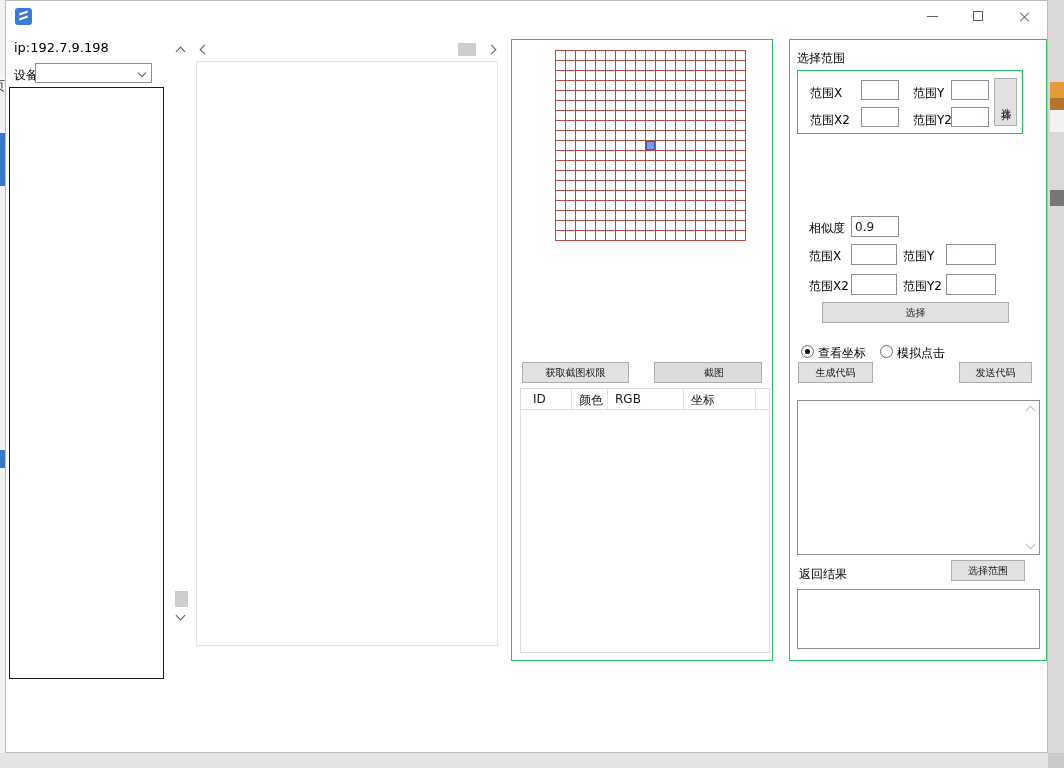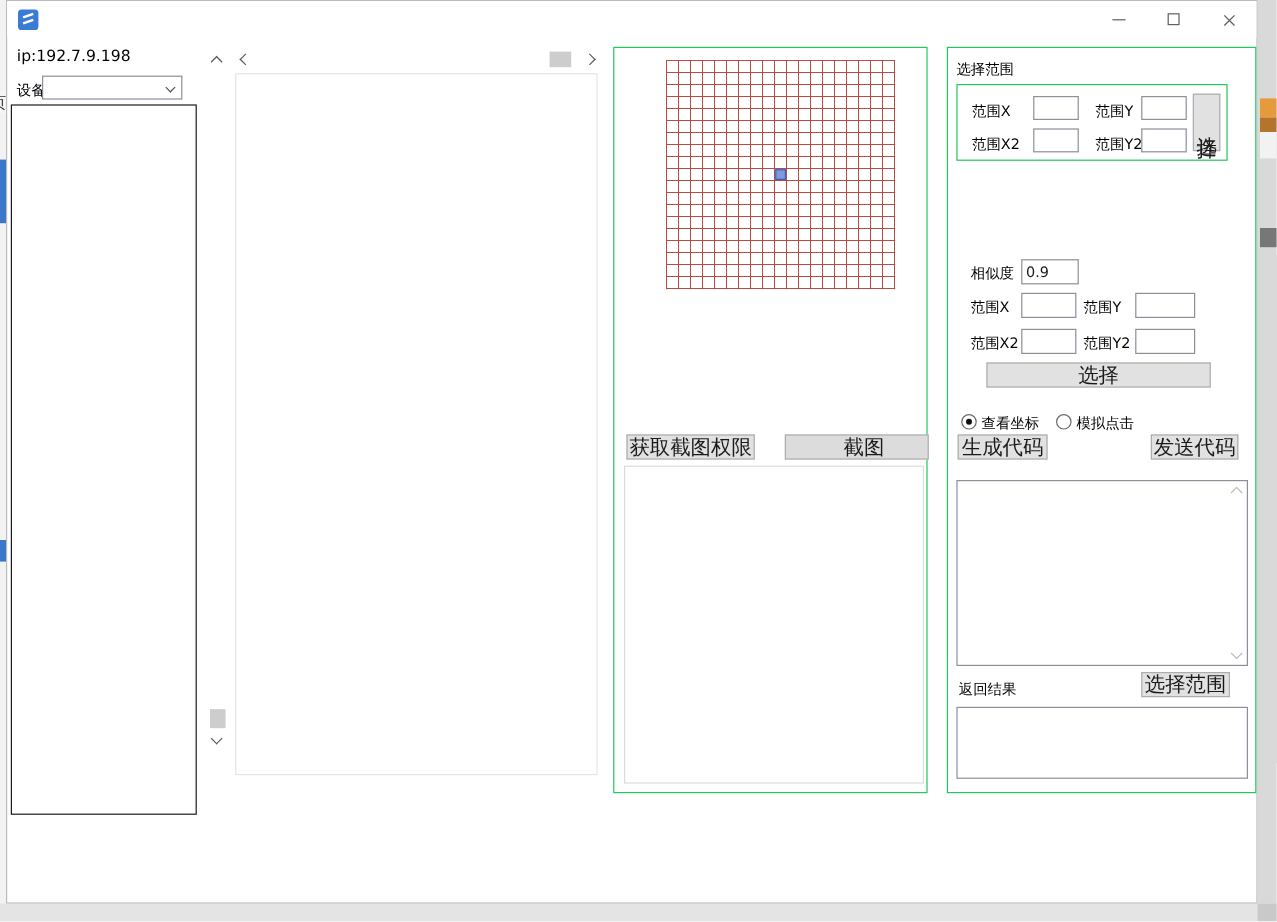--- a/index.html
+++ b/index.html
@@ -25,21 +25,21 @@
   .max-glyph { width:10px; height:10px; border:1px solid #606060; }
   .close-glyph { position:relative; width:11px; height:11px; }
   .close-glyph::before,.close-glyph::after { content:""; position:absolute; left:5px; top:0; width:1px; height:12px; background:#5a5a5a; }
   .close-glyph::before { transform:rotate(45deg); }
   .close-glyph::after { transform:rotate(-45deg); }
 
   .lbl { position:absolute; white-space:nowrap; color:#000; }
   .lbl.dim { color:#9a9a9a; }
   .tb { position:absolute; border:1px solid #8a8f99; background:#fff; font-size:12px; padding:1px 3px; font-family:inherit; color:#1a1a1a; outline:none; }
   .tb.dim { color:#9a9a9a; }
-  .btn { position:absolute; background:#e1e1e1; border:1px solid #adadad; font-size:17px; display:flex; align-items:center; justify-content:center; color:#1a1a1a; }
+  .btn { position:absolute; background:#e1e1e1; border:1px solid #adadad; font-size:10px; display:flex; align-items:center; justify-content:center; color:#1a1a1a; }
   .panel { position:absolute; border:1px solid #22c55e; background:#fff; }
   .radio { position:absolute; width:13px; height:13px; border:1px solid #6a6a6a; border-radius:50%; background:#fff; }
   .radio.checked::after { content:""; position:absolute; left:3px; top:3px; width:5px; height:5px; background:#111; border-radius:50%; }
 
   .chev { display:inline-block; width:7px; height:7px; border-right:1px solid #595959; border-bottom:1px solid #595959; }
   .chev.up { transform:rotate(-135deg); }
   .chev.down { transform:rotate(45deg); }
   .chev.left { transform:rotate(135deg); }
   .chev.right { transform:rotate(-45deg); }
   .chev.faint { border-color:#bdbdbd; }
@@ -124,23 +124,33 @@
       </div>
     <div style="position:absolute;left:190px;top:60px;width:302px;height:585px;background:#fff;border:1px solid #e4e4e4;"></div>
 
     <div class="panel" style="left:505px;top:38px;width:262px;height:622px;">
       <div class="grid" style="left:43px;top:10px;">
         <div class="grid-hl"></div>
       </div>
 
 
       <button class="btn" style="left:10px;top:322px;width:107px;height:21px;">获取截图权限</button>
-      <button class="btn" style="left:142px;top:322px;width:120px;height:21px;background:#dcdcdc;padding-left:12px;">截图</button>
+      <button class="btn" style="left:142px;top:322px;width:108px;height:21px;background:#dcdcdc;padding-left:12px;">截图</button>
 
       <div class="table" style="left:8px;top:348px;width:250px;height:265px;">
+        <div class="thead">
+          <span class="th" style="left:12px;">ID</span>
+          <span class="colsep" style="left:50px;"></span>
+          <span class="th" style="left:58px;">颜色</span>
+          <span class="colsep" style="left:86px;"></span>
+          <span class="th" style="left:94px;">RGB</span>
+          <span class="colsep" style="left:162px;"></span>
+          <span class="th" style="left:170px;">坐标</span>
+          <span class="colsep" style="left:234px;"></span>
+        </div>
         <div style="height:242px;"></div>
       </div>
     </div>
 
     <div class="panel" style="left:783px;top:38px;width:258px;height:622px;">
       <div class="lbl" style="left:7px;top:10px;">选择范围</div>
 
       <div class="panel" style="left:7px;top:30px;width:226px;height:64px;">
         <span class="lbl" style="left:12px;top:14px;">范围X</span>
         <input class="tb" style="left: 63px; top: 9px; width: 38px; height: 20px;">

